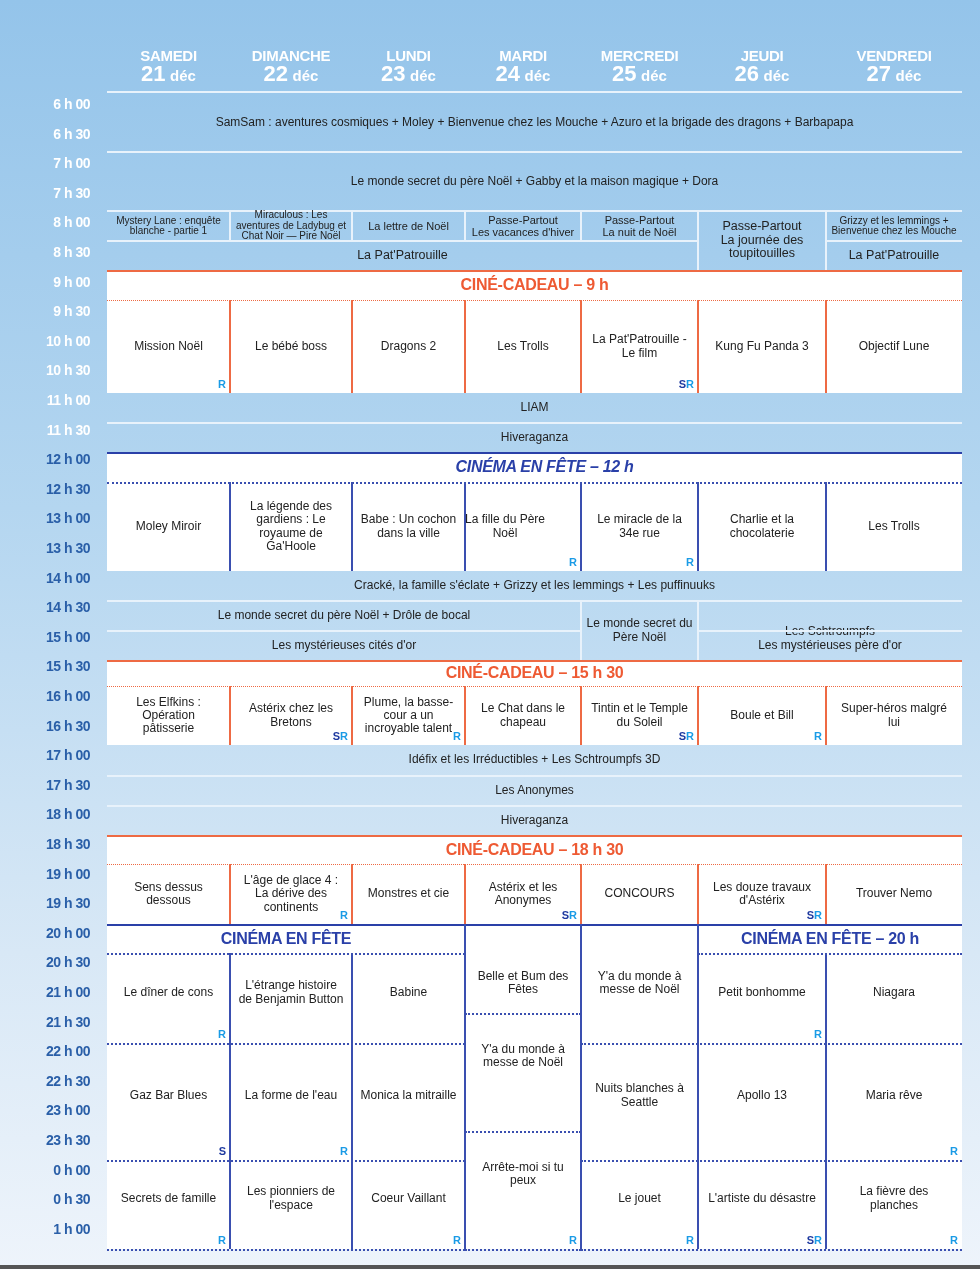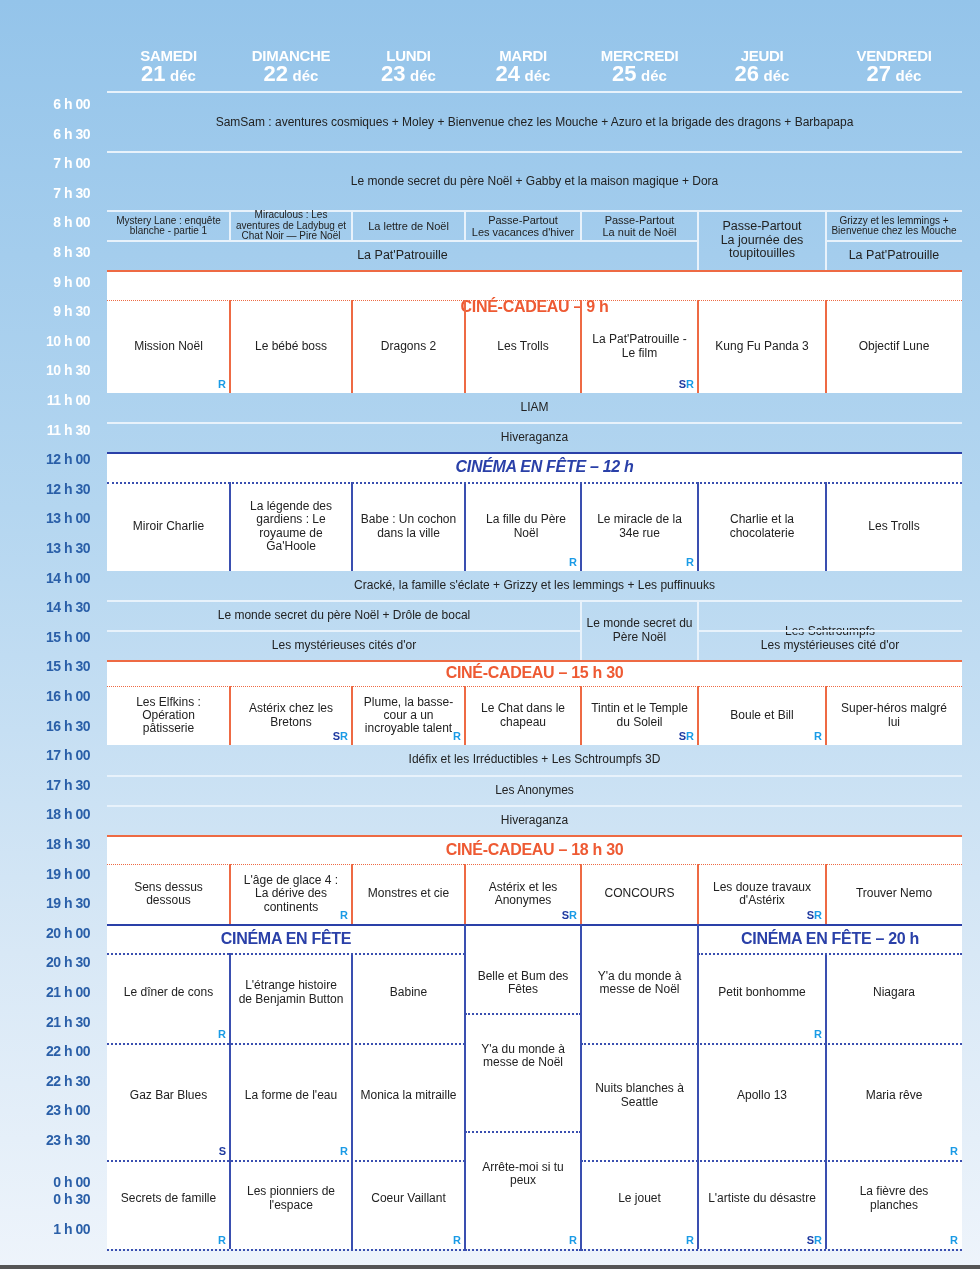--- a/index.html
+++ b/index.html
@@ -96,21 +96,21 @@
     <div class="time dark" style="left: 30px; top: 865.6px; width: 60px;">19 h 00</div>
     <div class="time dark" style="left: 30px; top: 895.2px; width: 60px;">19 h 30</div>
     <div class="time dark" style="left: 30px; top: 924.8px; width: 60px;">20 h 00</div>
     <div class="time dark" style="left: 30px; top: 954.4px; width: 60px;">20 h 30</div>
     <div class="time dark" style="left: 30px; top: 984px; width: 60px;">21 h 00</div>
     <div class="time dark" style="left: 30px; top: 1013.6px; width: 60px;">21 h 30</div>
     <div class="time dark" style="left: 30px; top: 1043.2px; width: 60px;">22 h 00</div>
     <div class="time dark" style="left: 30px; top: 1072.8px; width: 60px;">22 h 30</div>
     <div class="time dark" style="left: 30px; top: 1102.4px; width: 60px;">23 h 00</div>
     <div class="time dark" style="left: 30px; top: 1132px; width: 60px;">23 h 30</div>
-    <div class="time dark" style="left: 30px; top: 1161.6px; width: 60px; margin-top: 12px;">0 h 00</div>
+    <div class="time dark" style="left: 30px; top: 1161.6px; width: 60px;">0 h 00</div>
     <div class="time dark" style="left: 30px; top: 1191.2px; width: 60px;">0 h 30</div>
     <div class="time dark" style="left: 30px; top: 1220.8px; width: 60px;">1 h 00</div>
   </div>
 
 <div id="grid">
     <div class="cell band " style="left: 107px; top: 95px; width: 855px; height: 55px;">SamSam : aventures cosmiques + Moley + Bienvenue chez les Mouche + Azuro et la brigade des dragons + Barbapapa</div>
     <div class="hline" style="left: 107px; top: 151px; width: 855px;"></div>
     <div class="cell band " style="left: 107px; top: 153px; width: 855px; height: 57px;">Le monde secret du père Noël + Gabby et la maison magique + Dora</div>
     <div class="hline" style="left: 107px; top: 210px; width: 855px;"></div>
     <div class="cell small" style="white-space: pre-line; left: 107px; top: 212px; width: 123px; height: 28px;">Mystery Lane : enquête blanche - partie 1</div>
@@ -130,21 +130,21 @@
     <div class="vline" style="left: 697px; top: 212px; height: 28px;"></div>
     <div class="vline" style="left: 825px; top: 212px; height: 28px;"></div>
     <div class="vline" style="left: 697px; top: 240px; height: 30px;"></div>
     <div class="vline" style="left: 825px; top: 240px; height: 30px;"></div>
     <div class="hline" style="left: 107px; top: 240px; width: 591px;"></div>
     <div class="hline" style="left: 826px; top: 240px; width: 136px;"></div>
     <div class="cell band mid" style="left: 107px; top: 242px; width: 591px; height: 27px;">La Pat'Patrouille</div>
     <div class="cell band mid" style="left: 826px; top: 242px; width: 136px; height: 27px;">La Pat'Patrouille</div>
     <div class="white-block" style="left: 107px; top: 270px; width: 855px; height: 123px;"></div>
     <div class="top-orange" style="left: 107px; top: 270px; width: 855px;"></div>
-    <div class="section-title orange" style="left: 107px; top: 270px; width: 855px; height: 30px; margin-top: 22px;">CINÉ-CADEAU – 9 h</div>
+    <div class="section-title orange" style="left: 107px; top: 270px; width: 855px; height: 30px;">CINÉ-CADEAU – 9 h</div>
     <div class="dot-orange" style="left: 107px; top: 300px; width: 855px;"></div>
     <div class="cell" style="left: 111px; top: 302px; width: 115px; height: 75px; padding-top: 14px;">Mission Noël</div>
     <div class="badge" style="right: 754px; top: 378px;"><span class="r">R</span></div>
     <div class="v-orange" style="left: 229px; top: 300px; height: 93px;"></div>
     <div class="cell" style="left: 234px; top: 302px; width: 114px; height: 75px; padding-top: 14px;">Le bébé boss</div>
     <div class="v-orange" style="left: 351px; top: 300px; height: 93px;"></div>
     <div class="cell" style="left: 356px; top: 302px; width: 105px; height: 75px; padding-top: 14px;">Dragons 2</div>
     <div class="v-orange" style="left: 464px; top: 300px; height: 93px;"></div>
     <div class="cell" style="left: 469px; top: 302px; width: 108px; height: 75px; padding-top: 14px;">Les Trolls</div>
     <div class="v-orange" style="left: 580px; top: 300px; height: 93px;"></div>
@@ -154,46 +154,46 @@
     <div class="cell" style="left: 702px; top: 302px; width: 120px; height: 75px; padding-top: 14px;">Kung Fu Panda 3</div>
     <div class="v-orange" style="left: 825px; top: 300px; height: 93px;"></div>
     <div class="cell" style="left: 830px; top: 302px; width: 128px; height: 75px; padding-top: 14px;">Objectif Lune</div>
     <div class="cell band " style="left: 107px; top: 394px; width: 855px; height: 28px;">LIAM</div>
     <div class="hline" style="left: 107px; top: 422px; width: 855px;"></div>
     <div class="cell band " style="left: 107px; top: 424px; width: 855px; height: 28px;">Hiveraganza</div>
     <div class="white-block" style="left: 107px; top: 452px; width: 855px; height: 119px;"></div>
     <div class="top-navy" style="left: 107px; top: 452px; width: 855px;"></div>
     <div class="section-title navy" style="left: 117px; top: 452px; width: 855px; height: 30px; font-style: italic;">CINÉMA EN FÊTE – 12 h</div>
     <div class="dot-navy" style="left: 107px; top: 482px; width: 855px;"></div>
-    <div class="cell" style="left: 111px; top: 484px; width: 115px; height: 71px; padding-top: 14px;">Miroir Charlie</div>
+    <div class="cell" style="left: 111px; top: 484px; width: 115px; height: 71px; padding-top: 14px;">Moley Miroir</div>
     <div class="v-navy" style="left: 229px; top: 482px; height: 89px;"></div>
     <div class="cell" style="left: 234px; top: 484px; width: 114px; height: 71px; padding-top: 14px;">La légende des gardiens : Le royaume de Ga'Hoole</div>
     <div class="v-navy" style="left: 351px; top: 482px; height: 89px;"></div>
     <div class="cell" style="left: 356px; top: 484px; width: 105px; height: 71px; padding-top: 14px;">Babe : Un cochon dans la ville</div>
     <div class="v-navy" style="left: 464px; top: 482px; height: 89px;"></div>
-    <div class="cell" style="left: 472px; top: 484px; width: 108px; height: 71px; padding-top: 14px;">La fille du Père Noël</div>
+    <div class="cell" style="left: 451px; top: 484px; width: 108px; height: 71px; padding-top: 14px;">La fille du Père Noël</div>
     <div class="badge" style="right: 403px; top: 556px;"><span class="r">R</span></div>
     <div class="v-navy" style="left: 580px; top: 482px; height: 89px;"></div>
     <div class="cell" style="left: 585px; top: 484px; width: 109px; height: 71px; padding-top: 14px;">Le miracle de la 34e rue</div>
     <div class="badge" style="right: 286px; top: 556px;"><span class="r">R</span></div>
     <div class="v-navy" style="left: 697px; top: 482px; height: 89px;"></div>
     <div class="cell" style="left: 702px; top: 484px; width: 120px; height: 71px; padding-top: 14px;">Charlie et la chocolaterie</div>
     <div class="v-navy" style="left: 825px; top: 482px; height: 89px;"></div>
     <div class="cell" style="left: 830px; top: 484px; width: 128px; height: 71px; padding-top: 14px;">Les Trolls</div>
     <div class="cell band " style="left: 107px; top: 572px; width: 855px; height: 27px;">Cracké, la famille s'éclate + Grizzy et les lemmings + Les puffinuuks</div>
     <div class="hline" style="left: 107px; top: 600px; width: 855px;"></div>
     <div class="cell band " style="left: 107px; top: 602px; width: 474px; height: 27px;">Le monde secret du père Noël + Drôle de bocal</div>
     <div class="hline" style="left: 107px; top: 630px; width: 474px;"></div>
     <div class="cell band " style="left: 107px; top: 632px; width: 474px; height: 27px;">Les mystérieuses cités d'or</div>
     <div class="vline" style="left: 580px; top: 602px; height: 58px;"></div>
     <div class="vline" style="left: 697px; top: 602px; height: 58px;"></div>
     <div class="cell band " style="left: 581px; top: 602px; width: 117px; height: 57px;">Le monde secret du Père Noël</div>
     <div class="cell band " style="left: 698px; top: 602px; width: 264px; height: 27px; margin-top: 16px;">Les Schtroumpfs</div>
     <div class="hline" style="left: 698px; top: 630px; width: 264px;"></div>
-    <div class="cell band " style="left: 698px; top: 632px; width: 264px; height: 27px;">Les mystérieuses cité d'or</div>
+    <div class="cell band " style="left: 698px; top: 632px; width: 264px; height: 27px;">Les mystérieuses père d'or</div>
     <div class="white-block" style="left: 107px; top: 660px; width: 855px; height: 85px;"></div>
     <div class="top-orange" style="left: 107px; top: 660px; width: 855px;"></div>
     <div class="section-title orange" style="left: 107px; top: 660px; width: 855px; height: 26px;">CINÉ-CADEAU – 15 h 30</div>
     <div class="dot-orange" style="left: 107px; top: 686px; width: 855px;"></div>
     <div class="cell" style="left: 111px; top: 688px; width: 115px; height: 41px; padding-top: 14px;">Les Elfkins : Opération pâtisserie</div>
     <div class="v-orange" style="left: 229px; top: 686px; height: 59px;"></div>
     <div class="cell" style="left: 234px; top: 688px; width: 114px; height: 41px; padding-top: 14px;">Astérix chez les Bretons</div>
     <div class="badge" style="right: 632px; top: 730px;"><span class="s">S</span><span class="r">R</span></div>
     <div class="v-orange" style="left: 351px; top: 686px; height: 59px;"></div>
     <div class="cell" style="left: 356px; top: 688px; width: 105px; height: 41px; padding-top: 14px;">Plume, la basse-cour a un incroyable talent</div>

